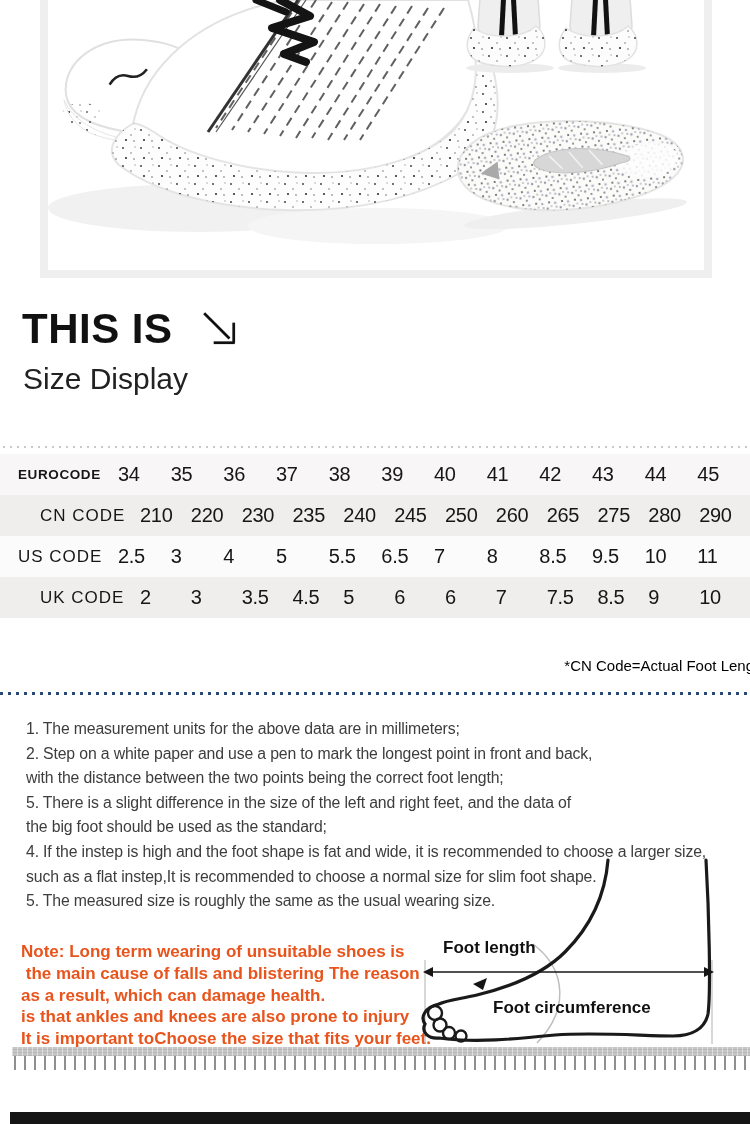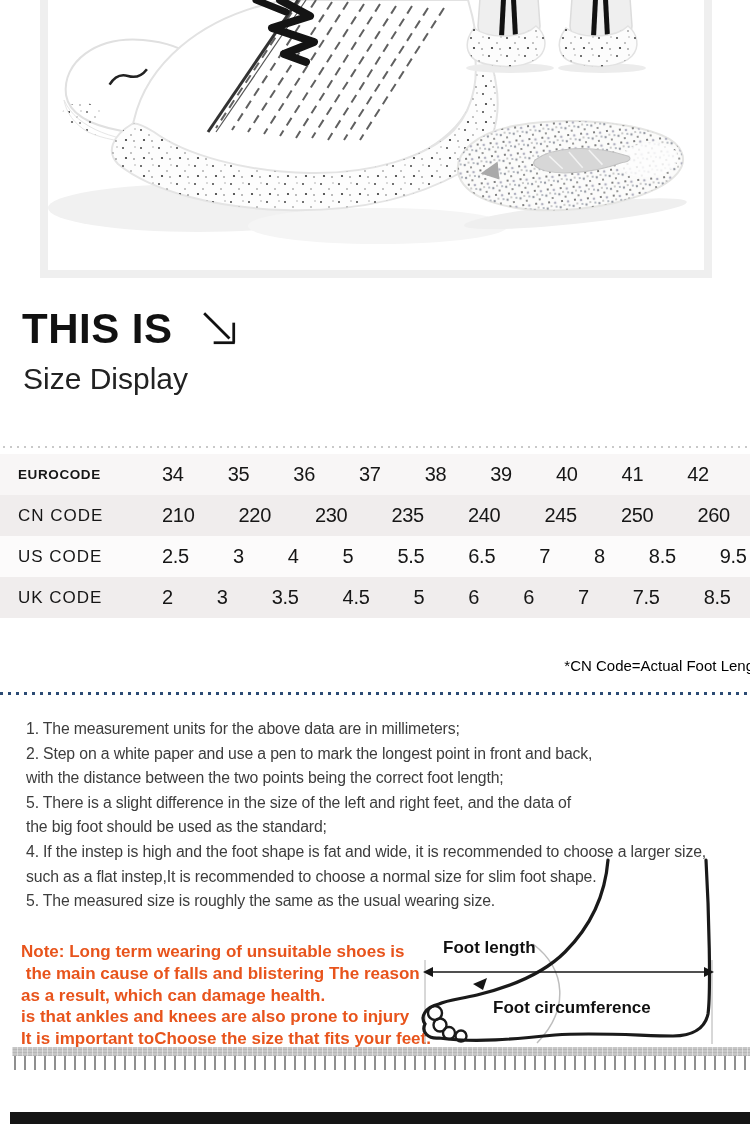--- a/index.html
+++ b/index.html
@@ -18,23 +18,23 @@
   .subtitle{position:absolute;left:23px;top:362px;font-size:30px;font-weight:400;color:#222;}
 
   
   .dotted-gray{position:absolute;top:446px;left:3px;right:3px;height:2px;
       background-image:repeating-linear-gradient(90deg,#c9c9c9 0 2px,transparent 2px 7px);}
   .dotted-blue{position:absolute;top:692px;left:0;right:0;height:3px;
       background-image:repeating-linear-gradient(90deg,#2b4a73 0 3px,transparent 3px 8px);}
 
   
   .size-table{position:absolute;top:454px;left:0;right:0;}
-  .srow{display:grid;grid-template-columns:118px repeat(12,1fr);align-items:center;height:41px;gap:44px;}
+  .srow{display:grid;grid-template-columns:118px repeat(12,1fr);align-items:center;height:41px;}
   .srow.light{background:#f8f6f6;}
-  .srow.dark{background:#f0eded;}
+  .srow.dark{background:#f0eded;padding-left:22px;}
   .srow.white{background:#fcfbfb;}
   .rlabel{padding-left:18px;font-size:17px;letter-spacing:1px;color:#161616;white-space:nowrap;}
   .rlabel.small{font-size:13.5px;font-weight:bold;letter-spacing:0.6px;}
   .val{font-size:20px;letter-spacing:-0.3px;color:#161616;}
 
   
   .footnote{position:absolute;top:657px;right:-4px;font-size:15px;color:#000;white-space:nowrap;}
 
   
   .notes{position:absolute;top:717px;left:26px;right:0;font-size:15.8px;letter-spacing:-0.15px;
@@ -174,21 +174,21 @@
       <span class="val">34</span>
       <span class="val">35</span>
       <span class="val">36</span>
       <span class="val">37</span>
       <span class="val">38</span>
       <span class="val">39</span>
       <span class="val">40</span>
       <span class="val">41</span>
       <span class="val">42</span>
       <span class="val">43</span>
-      <span class="val">25</span>
+      <span class="val">44</span>
       <span class="val">45</span>
     </div>
     <div class="srow dark">
       <span class="rlabel">CN CODE</span>
       <span class="val">210</span>
       <span class="val">220</span>
       <span class="val">230</span>
       <span class="val">235</span>
       <span class="val">240</span>
       <span class="val">245</span>

